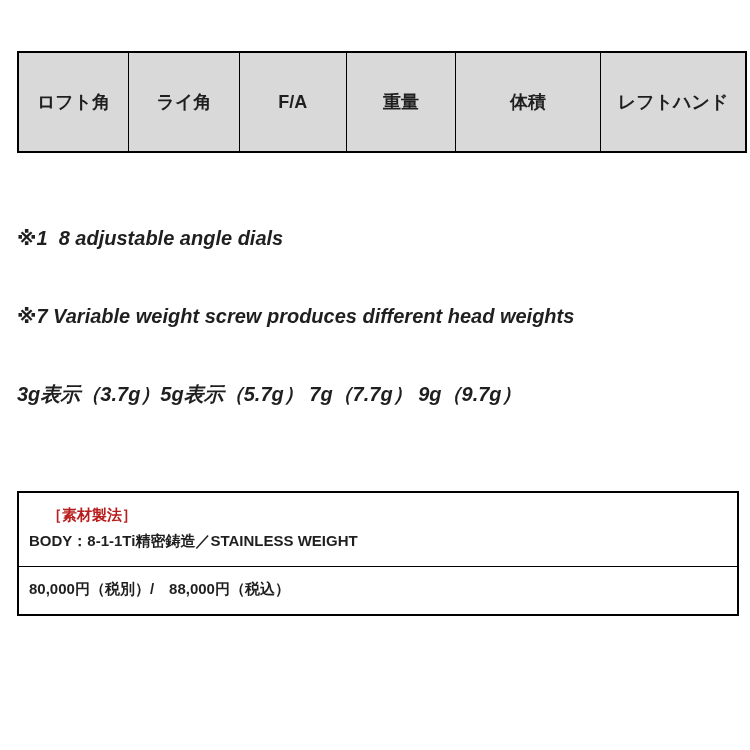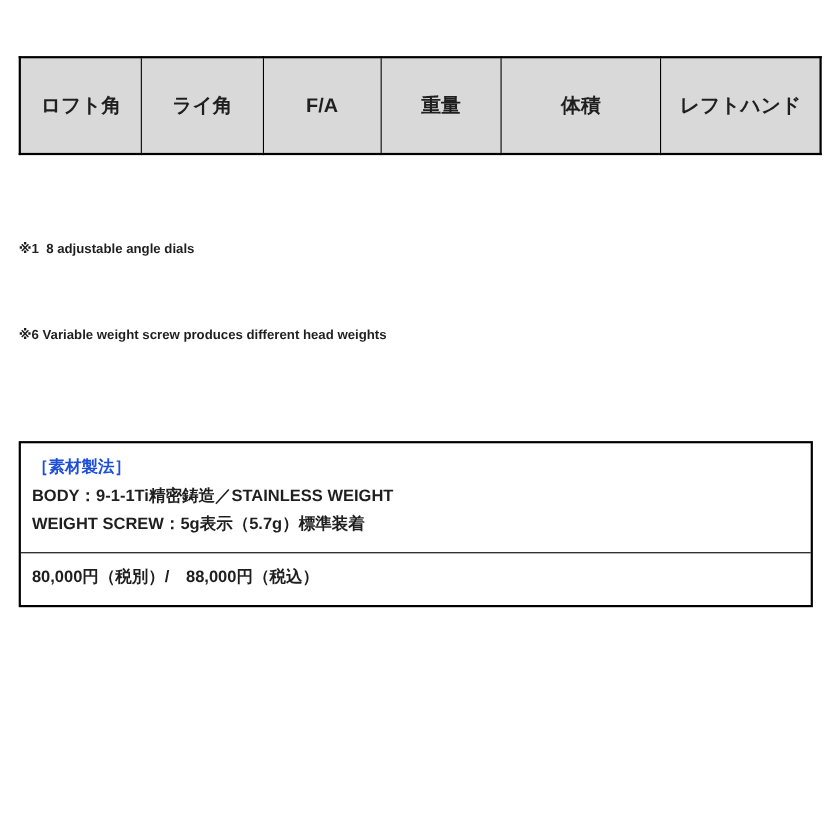--- a/index.html
+++ b/index.html
@@ -20,60 +20,62 @@
     table-layout: fixed;
     border: 2px solid #000;
   }
   table.spec th, table.spec td {
     border: 1px solid #000;
     text-align: center;
     vertical-align: middle;
   }
   table.spec th {
     background: #d9d9d9;
-    height: 88px;
+    height: 100px;
     font-size: 18px;
     font-weight: bold;
   }
   table.spec td {
     height: 89px;
     font-size: 21px;
     font-weight: normal;
     white-space: pre-line;
     line-height: 1.55;
     background: #ffffff;
   }
   col.c1 { width: 15.2%; } col.c2 { width: 15.2%; }
   col.c3 { width: 14.7%; } col.c4 { width: 15.0%; }
   col.c5 { width: 19.95%; } col.c6 { width: 19.95%; }
   
   .notes {
     margin-top: 20px;
-    font-size: 12px;
+    font-size: 20px;
     font-weight: bold;
     line-height: 26px;
     white-space: pre-wrap;
+    font-style: italic;
   }
   
   .info-box {
     margin-top: 32px;
     width: 722px;
     border: 2px solid #000;
   }
   .info-section {
     padding: 9px 10px 12px 10px;
     font-size: 15px;
     font-weight: bold;
     line-height: 26px;
   }
   .info-section + .info-section { border-top: 1px solid #000; }
   .green-heading {
-    color: #1d4ed8;
+    color: #b91c1c;
     font-weight: bold;
     white-space: pre-wrap;
+    margin-left: 18px;
   }
   .info-line { white-space: pre-wrap; }
 </style>
 </head>
 <body>
 
 <div class="page">
 
   <table class="spec">
     <colgroup>
@@ -91,29 +93,29 @@
       <th>F/A</th>
       <th>重量</th>
       <th>体積</th>
       <th>レフトハンド</th>
     </tr>
   </tbody>
     </table>
 
   <div class="notes">
     <div class="info-line">※1  8 adjustable angle dials</div>
-    <div class="info-line">※6 Variable weight screw produces different head weights</div>
+    <div class="info-line">※7 Variable weight screw produces different head weights</div>
+    <div class="info-line">3g表示（3.7g）5g表示（5.7g） 7g（7.7g） 9g（9.7g）</div>
   </div>
 
   <div class="info-box">
 
     <div class="info-section">
       <div class="green-heading">［素材製法］</div>
-      <div class="info-line">BODY：9-1-1Ti精密鋳造／STAINLESS WEIGHT</div>
-      <div class="info-line">WEIGHT SCREW：5g表示（5.7g）標準装着</div>
+      <div class="info-line">BODY：8-1-1Ti精密鋳造／STAINLESS WEIGHT</div>
     </div>
 
     <div class="info-section">
       <div class="info-line">80,000円（税別）/　88,000円（税込）</div>
 
     </div>
 
   </div>
 
 </div>

